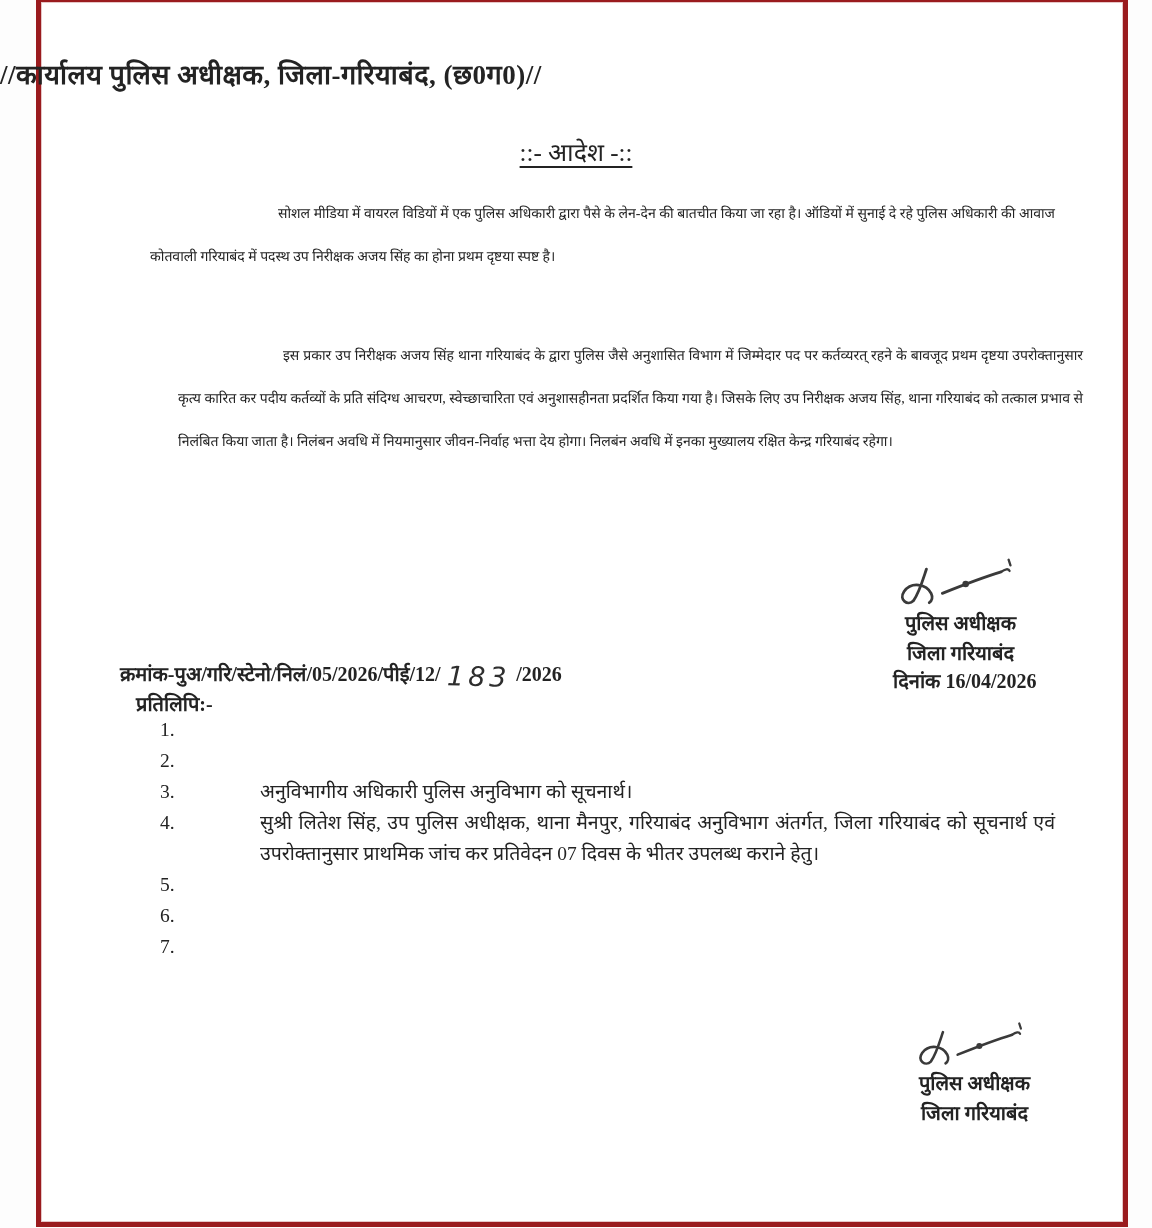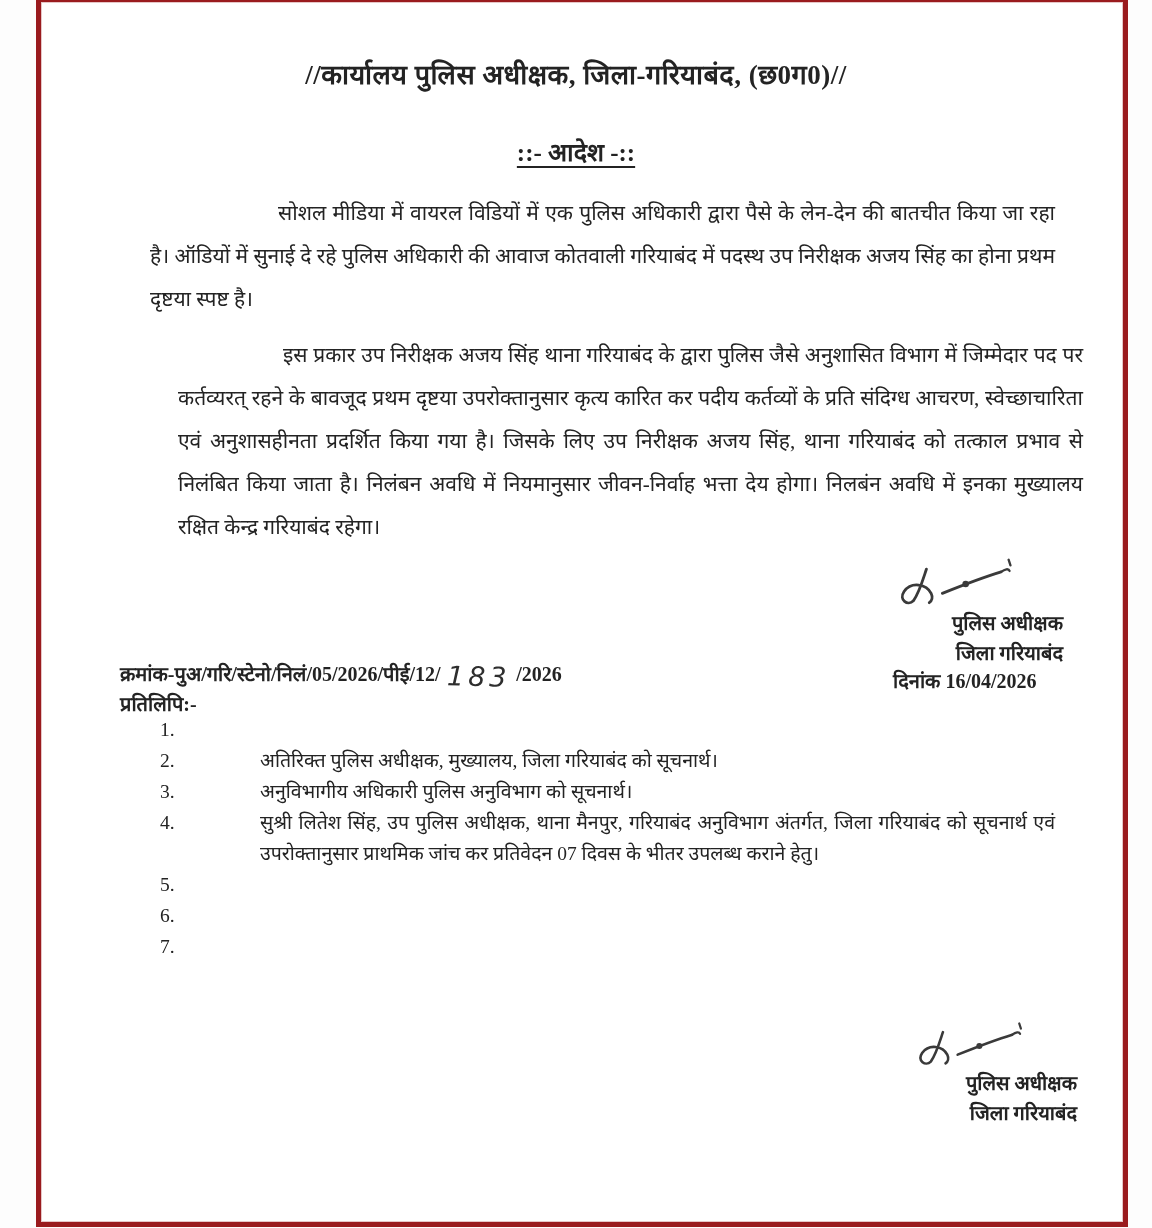--- a/index.html
+++ b/index.html
@@ -24,51 +24,51 @@
     height: 1230px;
     border: 5px solid #9a1b1e;
     box-shadow: inset 0 0 0 1px rgba(154,27,30,0.25);
     box-sizing: border-box;
     background: #ffffff;
   }
   .office-header {
     position: absolute;
     left: 0; right: 0;
     top: 55px;
-    text-align: center;
+    text-align: left;
     font-size: 27px;
     font-weight: 700;
     letter-spacing: 0.5px;
   }
   .order-title {
     position: absolute;
     left: 0; right: 0;
     top: 134px;
     text-align: center;
     font-size: 25px;
-    font-weight: 700;
+    font-weight: 400;
   }
   .order-title span {
     text-decoration: underline;
     text-underline-offset: 5px;
   }
   .body-para {
     position: absolute;
     left: 150px;
     width: 905px;
-    font-size: 21px;
+    font-size: 14px;
     line-height: 43px;
     text-align: justify;
   }
   .para-1 { top: 192px; text-indent: 128px; }
   .para-2 { top: 334px; text-indent: 105px; margin-left: 28px; }
 
   .sig-block {
     position: absolute;
-    text-align: right;
+    text-align: center;
     font-size: 20px;
     line-height: 30px;
     font-weight: 600;
   }
   .sig-top { left: 858px; width: 205px; top: 556px; }
   .sig-bottom { left: 872px; width: 205px; top: 1020px; }
   .sig-scribble { display: block; margin: 0 auto -4px auto; }
 
   .date-line {
     position: absolute;
@@ -93,21 +93,21 @@
     font-style: italic;
     font-weight: 400;
     font-size: 27px;
     letter-spacing: 4px;
     transform: translateY(5px) rotate(1.5deg);
     padding: 0 6px;
     color: #2e2e2e;
   }
   .copy-heading {
     position: absolute;
-    left: 120px;
+    left: 136px;
     top: 690px;
     font-size: 20px;
     font-weight: 600;
   }
   .copy-list {
     position: absolute;
     left: 160px;
     top: 714px;
     width: 895px;
     font-size: 19.5px;
@@ -154,21 +154,20 @@
   </div>
 
   <div class="copy-heading">प्रतिलिपि:-</div>
 
   <div class="copy-list">
     <div class="copy-item">
       <span class="num">1.</span>
     </div>
     <div class="copy-item">
       <span class="num">2.</span>
-      <span class="txt">अतिरिक्त पुलिस अधीक्षक, मुख्यालय, जिला गरियाबंद को सूचनार्थ।</span>
     </div>
     <div class="copy-item">
       <span class="num">3.</span>
       <span class="txt">अनुविभागीय अधिकारी पुलिस अनुविभाग को सूचनार्थ।</span>
     </div>
     <div class="copy-item">
       <span class="num">4.</span>
       <span class="txt">सुश्री लितेश सिंह, उप पुलिस अधीक्षक, थाना मैनपुर, गरियाबंद अनुविभाग अंतर्गत, जिला गरियाबंद को सूचनार्थ एवं उपरोक्तानुसार प्राथमिक जांच कर प्रतिवेदन 07 दिवस के भीतर उपलब्ध कराने हेतु।</span>
     </div>
     <div class="copy-item">

